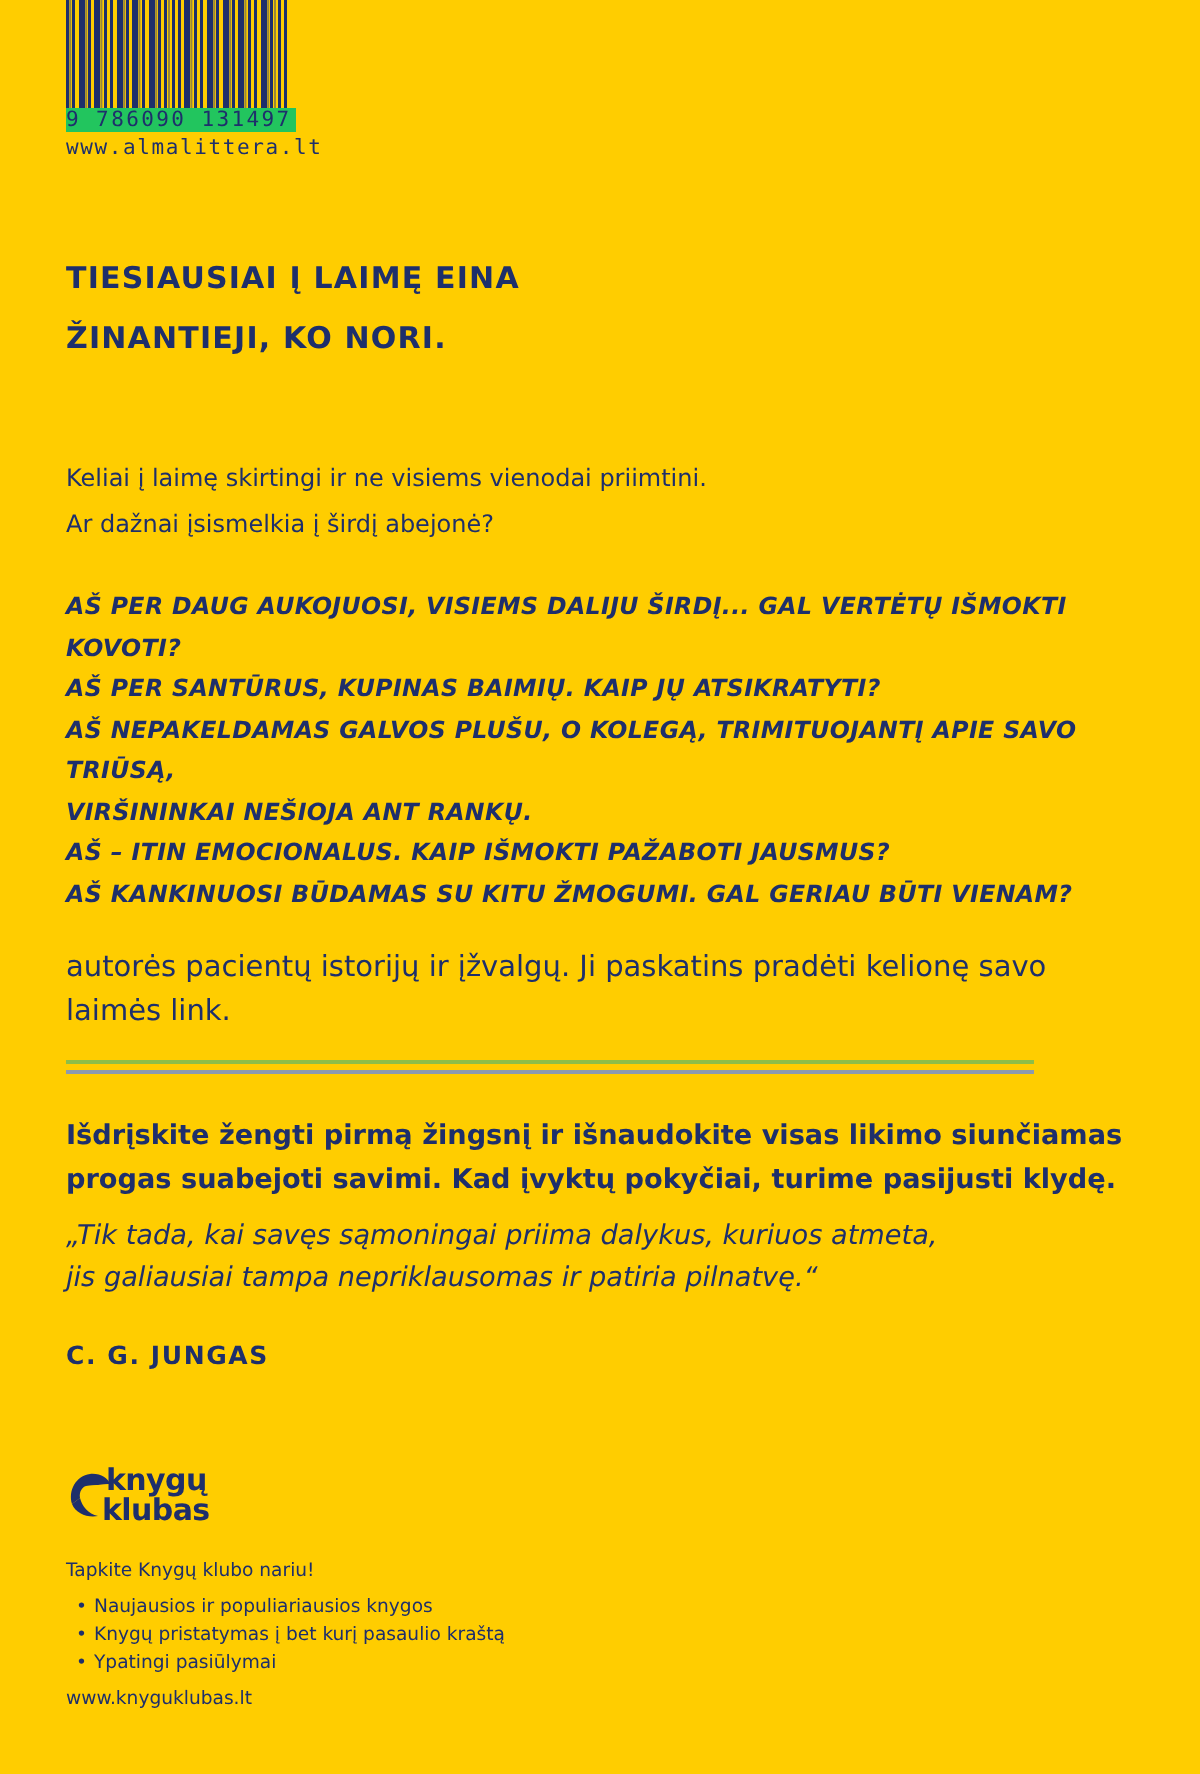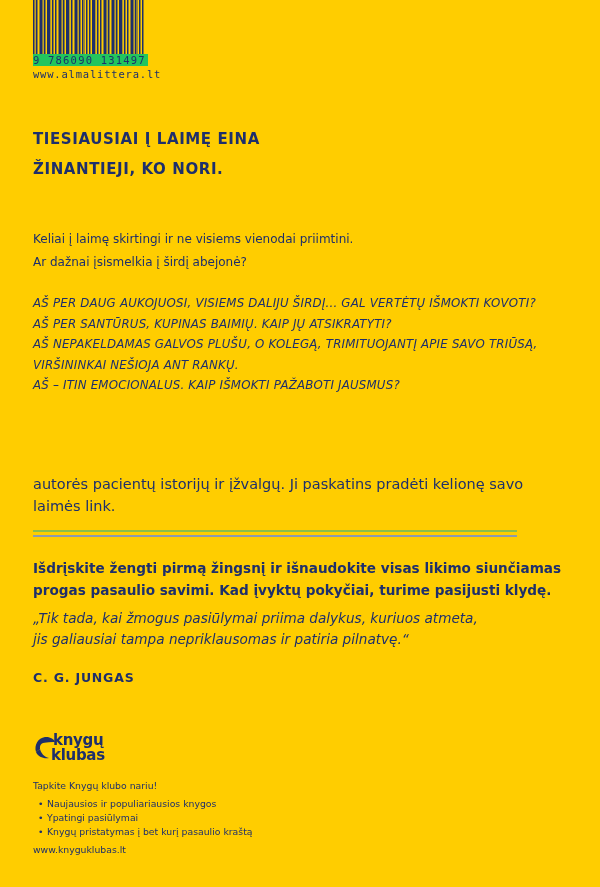--- a/index.html
+++ b/index.html
@@ -61,21 +61,21 @@
       font-size: 12px;
       line-height: 23px;
     }
     .intro p { margin: 0; }
     .questions {
       position: absolute;
       left: 33px;
       top: 293px;
       width: 550px;
       font-style: italic;
-      font-weight: normal;
+      font-weight: bold;
       font-size: 11.8px;
       line-height: 20.5px;
       letter-spacing: 0.2px;
     }
     .questions p { margin: 0; }
     .description {
       position: absolute;
       left: 33px;
       top: 450px;
       width: 540px;
@@ -234,55 +234,56 @@
   <p>Keliai į laimę skirtingi ir ne visiems vienodai priimtini.</p>
   <p>Ar dažnai įsismelkia į širdį abejonė?</p>
 </div>
 
 <div class="questions">
   <p>AŠ PER DAUG AUKOJUOSI, VISIEMS DALIJU ŠIRDĮ... GAL VERTĖTŲ IŠMOKTI KOVOTI?</p>
   <p>AŠ PER SANTŪRUS, KUPINAS BAIMIŲ. KAIP JŲ ATSIKRATYTI?</p>
   <p>AŠ NEPAKELDAMAS GALVOS PLUŠU, O KOLEGĄ, TRIMITUOJANTĮ APIE SAVO TRIŪSĄ,</p>
   <p>VIRŠININKAI NEŠIOJA ANT RANKŲ.</p>
   <p>AŠ – ITIN EMOCIONALUS. KAIP IŠMOKTI PAŽABOTI JAUSMUS?</p>
+  <p>AŠ KANKINUOSI BŪDAMAS SU KITU ŽMOGUMI. GAL GERIAU BŪTI VIENAM?</p>
 </div>
 
 <div class="description">
   <br>
   <span>autorės pacientų istorijų ir įžvalgų. Ji paskatins pradėti kelionę savo</span><br>
   <span>laimės link.</span>
 </div>
 
 <div class="rule-green"></div>
 <div class="rule-blue"></div>
 
 <div class="call-to-action">
   <span>Išdrįskite žengti pirmą žingsnį ir išnaudokite visas likimo siunčiamas</span><br>
-  <span>progas pasaulio savimi. Kad įvyktų pokyčiai, turime pasijusti klydę.</span>
+  <span>progas suabejoti savimi. Kad įvyktų pokyčiai, turime pasijusti klydę.</span>
 </div>
 
 <div class="quote">
-  <span>„Tik tada, kai žmogus pasiūlymai priima dalykus, kuriuos atmeta,</span><br>
+  <span>„Tik tada, kai savęs sąmoningai priima dalykus, kuriuos atmeta,</span><br>
   <span>jis galiausiai tampa nepriklausomas ir patiria pilnatvę.“</span>
 </div>
 <div class="quote-author">C. G. JUNGAS</div>
 
 <div class="club-logo">
   <svg class="mark" width="24" height="26" viewBox="0 0 24 26">
     <path d="M3 17 C1 10, 5 3, 12 2 C17 1.5, 21 4, 22 7 L10 8 C8 8.5, 6.5 11, 7 14 Z" fill="#1E2F6B"></path>
     <path d="M7 14 C8 18, 11 22, 16 23 C11 24, 5 22, 3 17 Z" fill="#1E2F6B"></path>
     <path d="M10 8 L22 7 L20 9 L11 10 Z" fill="#FFCD00"></path>
   </svg>
   <div class="word">
     <span class="w1">knygų</span>
     <span class="w2">klubas</span>
   </div>
 </div>
 
 <div class="club-info">
   <div>Tapkite Knygų klubo nariu!</div>
   <ul>
     <li>Naujausios ir populiariausios knygos</li>
+    <li>Knygų pristatymas į bet kurį pasaulio kraštą</li>
     <li>Ypatingi pasiūlymai</li>
-    <li>Knygų pristatymas į bet kurį pasaulio kraštą</li>
   </ul>
   <div>www.knyguklubas.lt</div>
 </div>
 
 </body></html>

